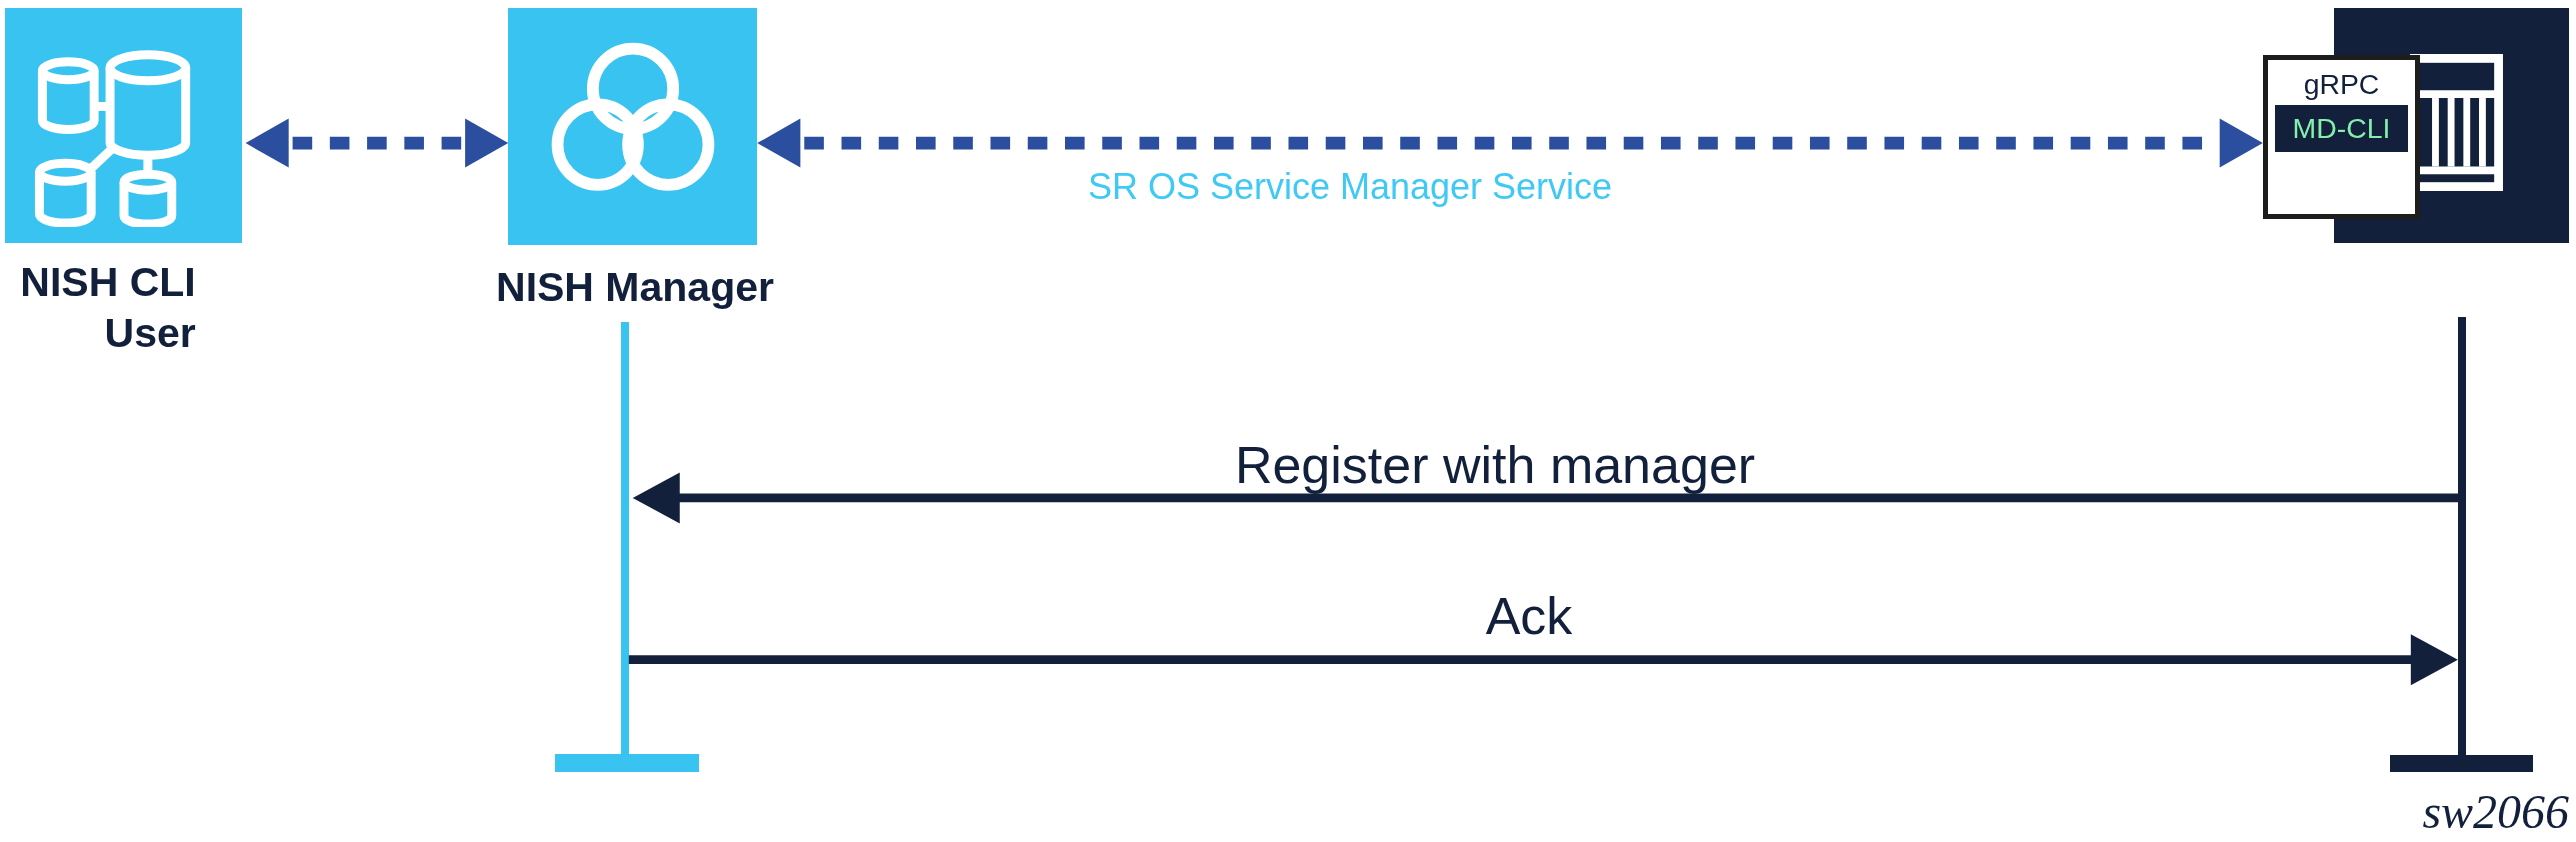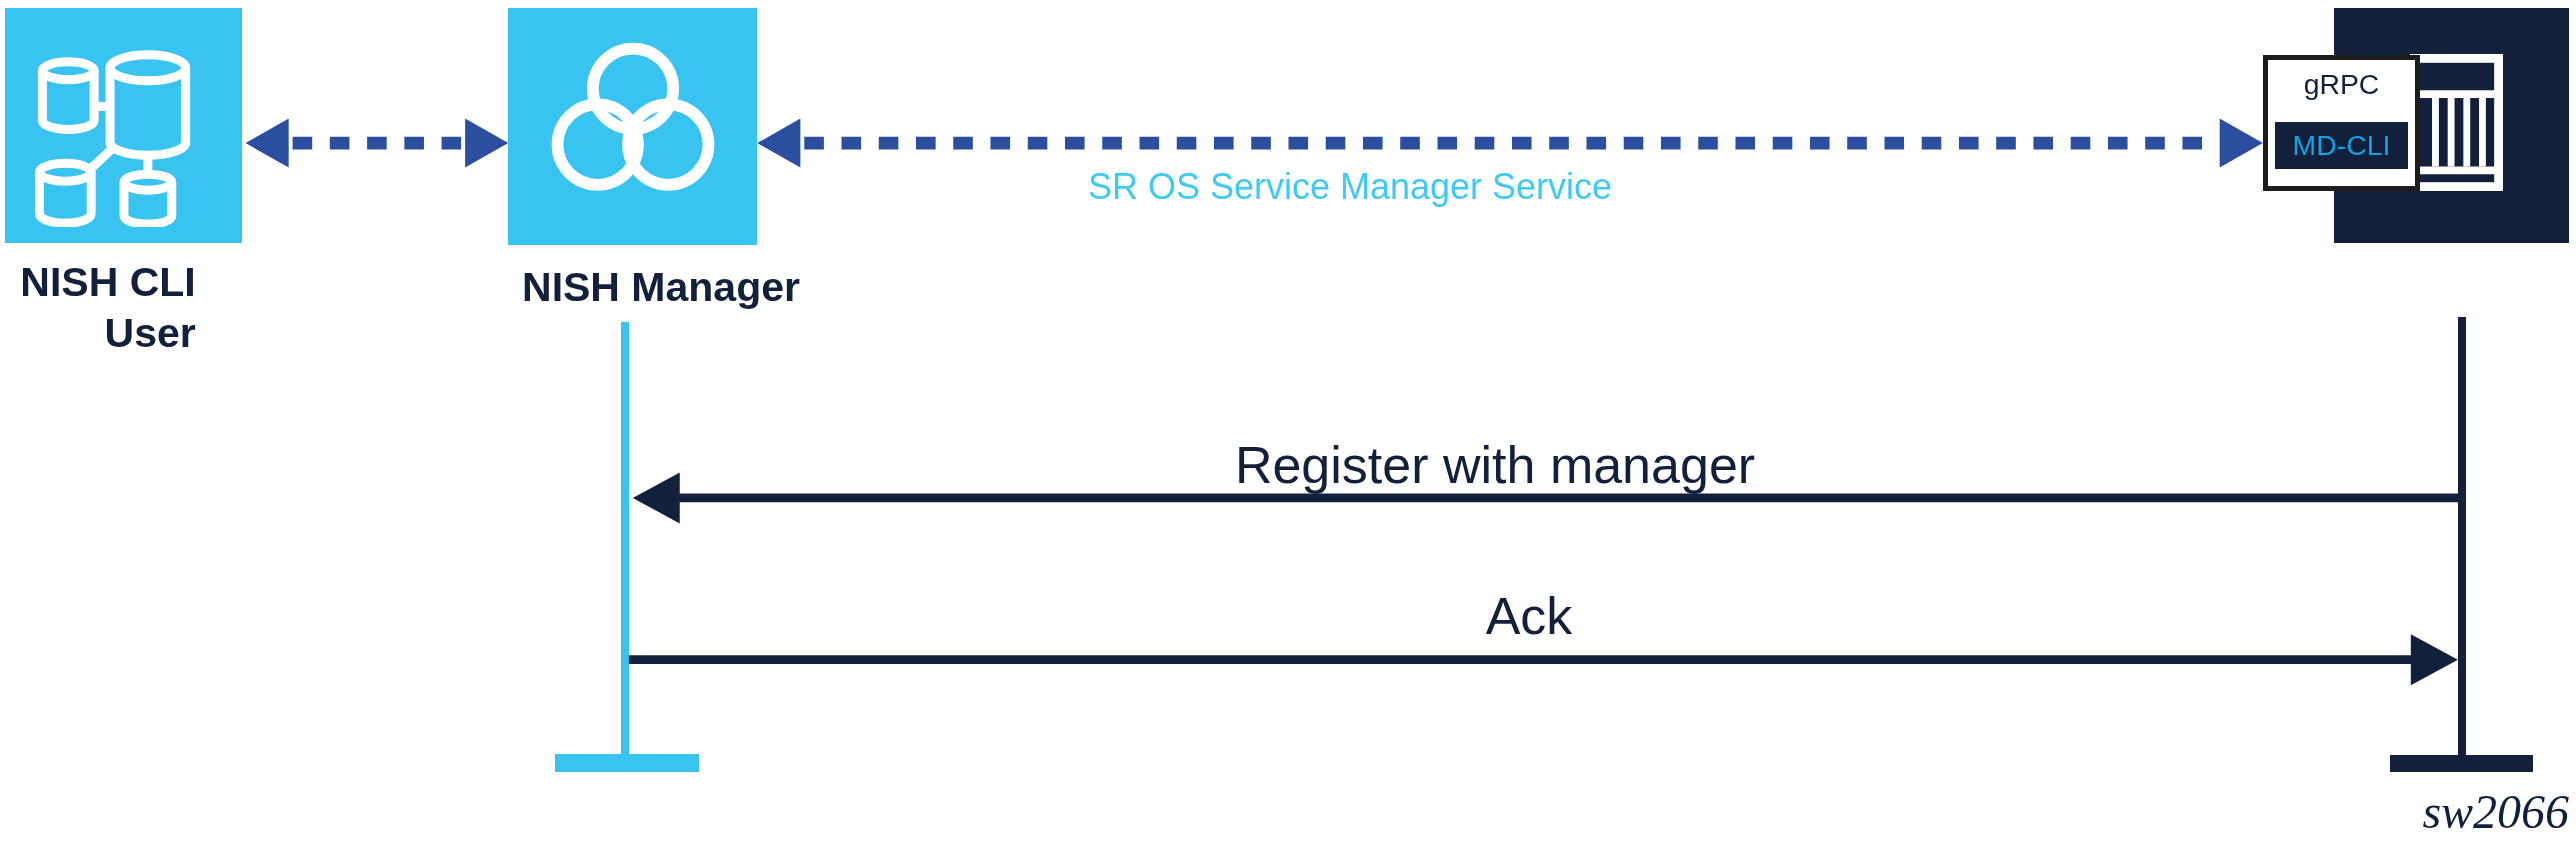--- a/index.html
+++ b/index.html
@@ -26,28 +26,28 @@
     font-size:52px;color:var(--dark-navy);white-space:nowrap;
   }
   .lifeline{position:absolute;width:7.8px;}
   .lifeline.cyan{background:var(--box-cyan);}
   .lifeline.navy{background:var(--dark-navy);}
   .lifefoot{position:absolute;height:17.7px;}
   .lifefoot.cyan{background:var(--box-cyan);}
   .lifefoot.navy{background:var(--dark-navy);}
 
   .badge{
-    position:absolute;left:2263px;top:55px;width:157px;height:136px;
+    position:absolute;left:2263px;top:55px;width:157px;height:164px;
     background:#fff;border:5.9px solid var(--badge-border);box-sizing:border-box;
     display:flex;flex-direction:column;align-items:center;
   }
   .badge-top{font-size:28.4px;color:var(--dark-navy);margin-top:7.8px;}
   .badge-bottom{
-    margin-top:21px;width:133px;height:47px;background:var(--dark-navy);
-    color:#0ea5e9;font-size:28.4px;display:flex;align-items:center;justify-content:center;
+    margin-top:4px;width:133px;height:47px;background:var(--dark-navy);
+    color:#86efac;font-size:28.4px;display:flex;align-items:center;justify-content:center;
   }
   .figure-id{
     position:absolute;right:6.9px;top:784px;
     font-family:"Liberation Serif",serif;font-style:italic;font-size:48px;
     color:var(--dark-navy);
   }
   svg .w-stroke{stroke:#ffffff;fill:none;}
   svg .w-fill-cyl{fill:var(--box-cyan);stroke:#ffffff;}
   .overlay{position:absolute;left:0;top:0;width:2576px;height:842px;pointer-events:none;}
   .dash-line{stroke:var(--dash-blue);stroke-width:13;stroke-dasharray:20 18;}
@@ -78,21 +78,21 @@
   <div class="actor-label" style="left:108px;top:257px;">NISH CLI
 User</div>
 
   <div class="node-box cyan-box" style="left:508px;width:249px;height:237px;">
     <svg width="196" height="196" viewBox="0 0 200 200">
       <circle class="w-stroke" cx="100" cy="62" r="41" stroke-width="12"></circle>
       <circle class="w-stroke" cx="64" cy="119" r="41" stroke-width="12"></circle>
       <circle class="w-stroke" cx="136" cy="119" r="41" stroke-width="12"></circle>
     </svg>
   </div>
-  <div class="actor-label" style="left:635px;top:262px;margin-left:26px;">NISH Manager</div>
+  <div class="actor-label" style="left:635px;top:262px;">NISH Manager</div>
 
   <div class="node-box navy-box" style="left:2334px;width:235px;height:235px;">
     <svg style="left:76px;right:auto;top:46px;margin:0;" width="93" height="137" viewBox="0 0 95 140">
       <rect class="w-stroke" x="4.5" y="4.5" width="86" height="131" stroke-width="9"></rect>
       <line class="w-stroke" x1="6" y1="41" x2="89" y2="41" stroke-width="8"></line>
       <line class="w-stroke" x1="6" y1="119" x2="89" y2="119" stroke-width="8"></line>
       <line class="w-stroke" x1="26" y1="45" x2="26" y2="115" stroke-width="7"></line>
       <line class="w-stroke" x1="42" y1="45" x2="42" y2="115" stroke-width="7"></line>
       <line class="w-stroke" x1="58" y1="45" x2="58" y2="115" stroke-width="7"></line>
       <line class="w-stroke" x1="74" y1="45" x2="74" y2="115" stroke-width="7"></line>

